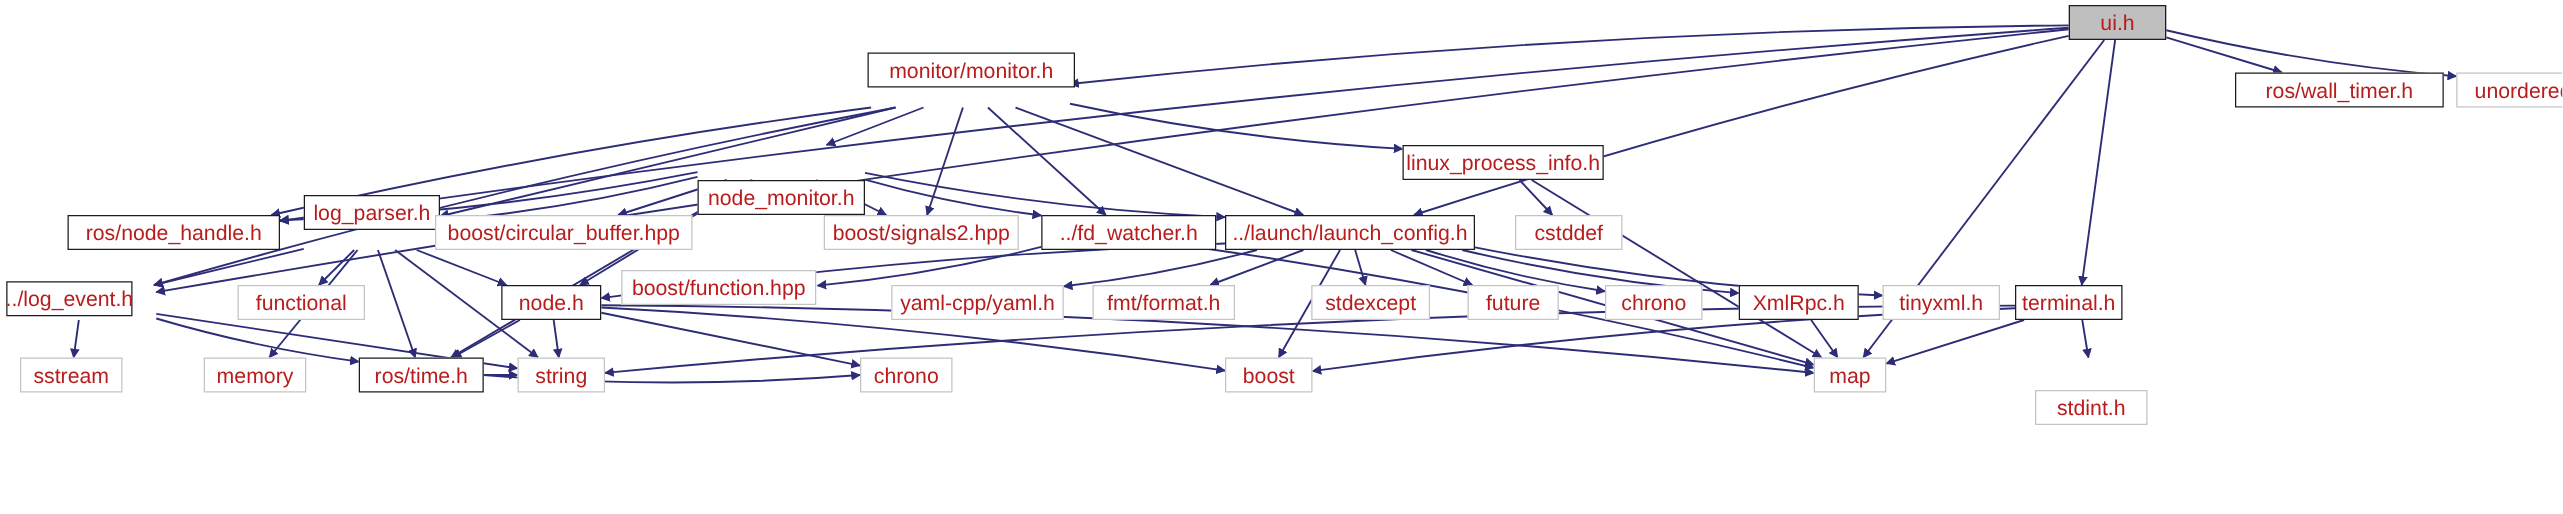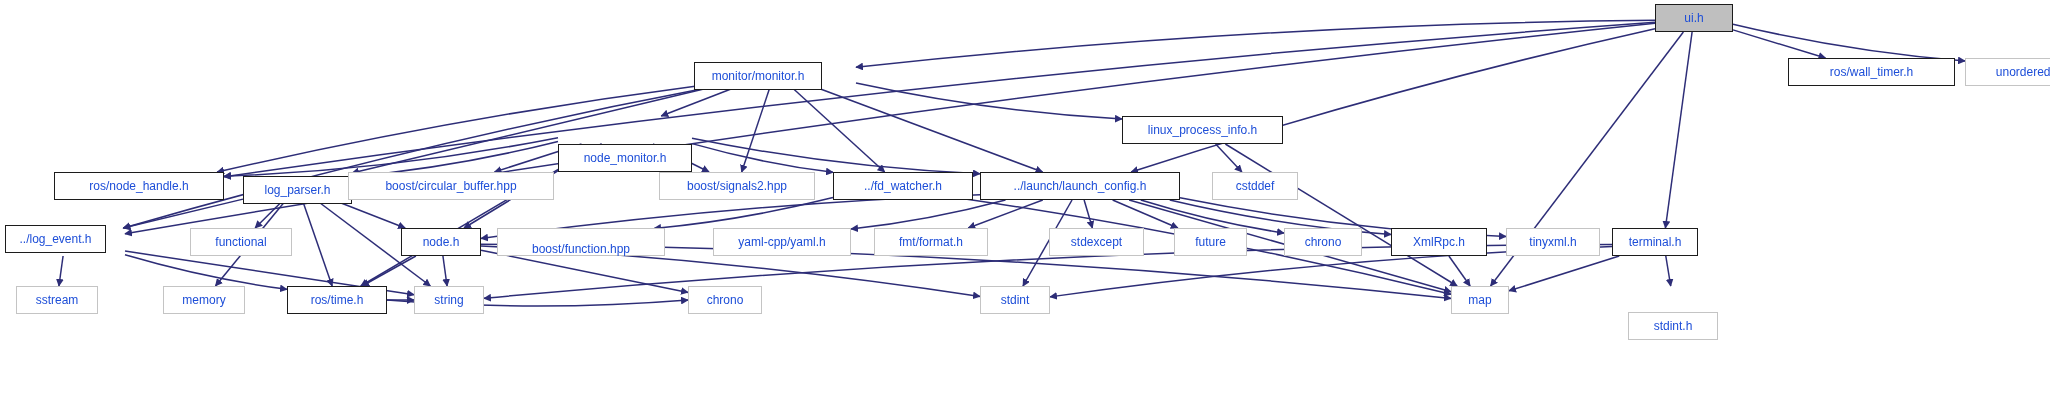--- a/index.html
+++ b/index.html
@@ -26,22 +26,22 @@
   }
   .node {
     position: absolute;
     box-sizing: border-box;
     display: flex;
     align-items: center;
     justify-content: center;
     height: 28px;
     background: #ffffff;
     border: 1px solid #c4c4c4;
-    font-size: 12px;
-    color: #1d4ed8;
+    font-size: 17px;
+    color: #b91c1c;
     white-space: nowrap;
     line-height: 1;
     padding: 0 7px;
     z-index: 5;
   }
   .node.local {
     border: 1.6px solid #1c1c1c;
   }
   .node.current {
     border: 1.6px solid #1c1c1c;
@@ -124,33 +124,33 @@
   <div id="node-layer">
       <div class="node current" style="left: 1655px; top: 4px; width: 78px;">
         <span class="node-label">ui.h</span>
       </div>
       <div class="node local" style="left: 1788px; top: 58px; width: 167px;">
         <span class="node-label">ros/wall_timer.h</span>
       </div>
       <div class="node system" style="left: 1965px; top: 58px; width: 139px;">
         <span class="node-label">unordered_set</span>
       </div>
-      <div class="node local" style="left: 694px; top: 62px; width: 128px;">
+      <div class="node local" style="left: 694px; top: 42px; width: 166px;">
         <span class="node-label">monitor/monitor.h</span>
       </div>
       <div class="node local" style="left: 558px; top: 116px; width: 134px; margin-top: 28px;">
         <span class="node-label">node_monitor.h</span>
       </div>
       <div class="node local" style="left: 1122px; top: 116px; width: 161px;">
         <span class="node-label">linux_process_info.h</span>
       </div>
       <div class="node local" style="left: 54px; top: 172px; width: 170px;">
         <span class="node-label">ros/node_handle.h</span>
       </div>
-      <div class="node local" style="left: 243px; top: 176px; width: 109px;">
+      <div class="node local" style="left: 243px; top: 156px; width: 109px;">
         <span class="node-label">log_parser.h</span>
       </div>
       <div class="node system" style="left: 348px; top: 172px; width: 206px;">
         <span class="node-label">boost/circular_buffer.hpp</span>
       </div>
       <div class="node system" style="left: 659px; top: 172px; width: 156px;">
         <span class="node-label">boost/signals2.hpp</span>
       </div>
       <div class="node local" style="left: 833px; top: 172px; width: 140px;">
         <span class="node-label">../fd_watcher.h</span>
@@ -163,21 +163,21 @@
       </div>
       <div class="node local" style="left: 5px; top: 225px; width: 101px;">
         <span class="node-label">../log_event.h</span>
       </div>
       <div class="node system" style="left: 190px; top: 228px; width: 102px;">
         <span class="node-label">functional</span>
       </div>
       <div class="node local" style="left: 401px; top: 228px; width: 80px;">
         <span class="node-label">node.h</span>
       </div>
-      <div class="node system" style="left: 497px; top: 228px; width: 168px; align-items: flex-end;">
+      <div class="node system" style="left: 497px; top: 216px; width: 156px;">
         <span class="node-label">boost/function.hpp</span>
       </div>
       <div class="node system" style="left: 713px; top: 228px; width: 138px;">
         <span class="node-label">yaml-cpp/yaml.h</span>
       </div>
       <div class="node system" style="left: 874px; top: 228px; width: 114px;">
         <span class="node-label">fmt/format.h</span>
       </div>
       <div class="node system" style="left: 1049px; top: 228px; width: 95px;">
         <span class="node-label">stdexcept</span>
@@ -206,21 +206,21 @@
       <div class="node local" style="left: 287px; top: 286px; width: 100px;">
         <span class="node-label">ros/time.h</span>
       </div>
       <div class="node system" style="left: 414px; top: 286px; width: 70px;">
         <span class="node-label">string</span>
       </div>
       <div class="node system" style="left: 688px; top: 286px; width: 74px;">
         <span class="node-label">chrono</span>
       </div>
       <div class="node system" style="left: 980px; top: 286px; width: 70px;">
-        <span class="node-label">stdint</span>
+        <span class="node-label">boost</span>
       </div>
       <div class="node system" style="left: 1451px; top: 286px; width: 58px;">
         <span class="node-label">map</span>
       </div>
       <div class="node system" style="left: 1628px; top: 286px; width: 90px; margin-top: 26px;">
         <span class="node-label">stdint.h</span>
       </div>
     </div>
 </div>
 

